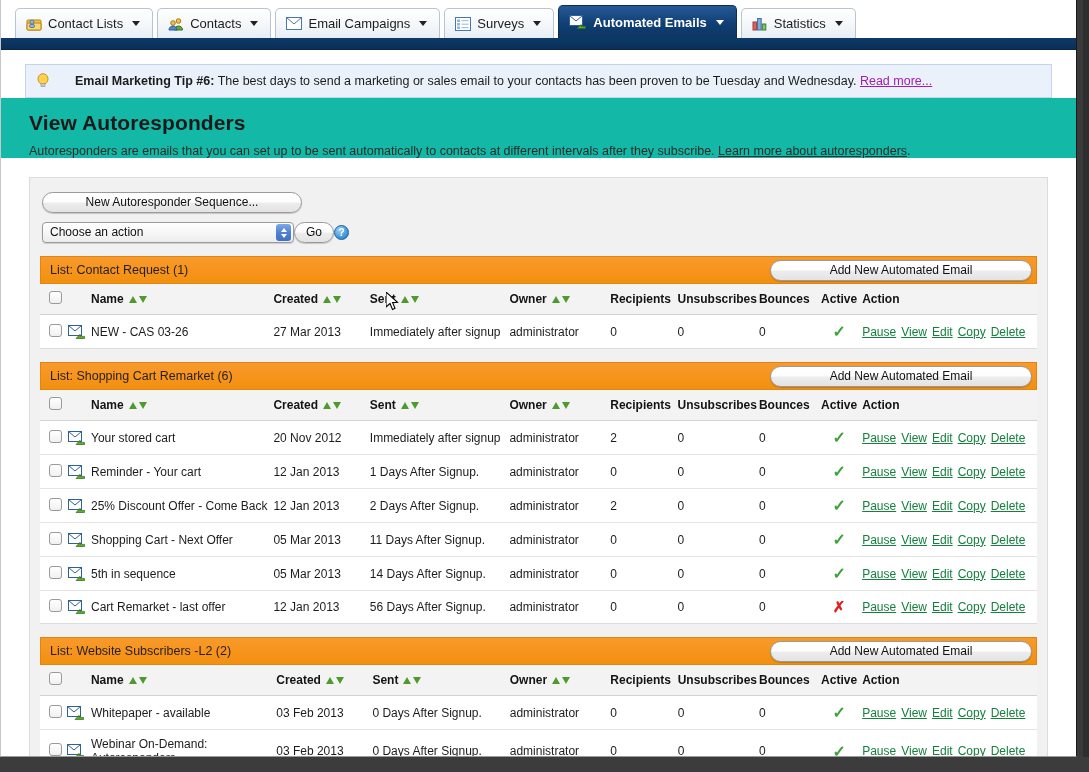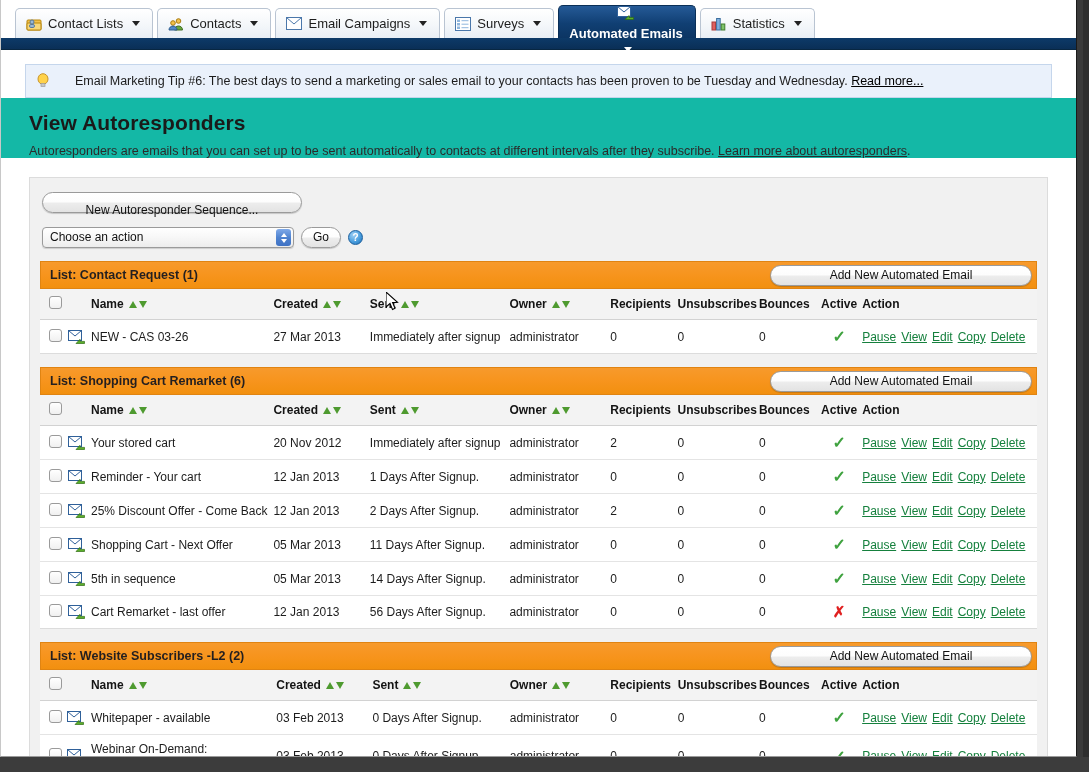--- a/index.html
+++ b/index.html
@@ -67,21 +67,20 @@
     white-space: nowrap;
     cursor: default;
   }
   .tab.active {
     background: linear-gradient(to bottom, #1b4e87 0%, #0d3straight 0%, #12406f 100%);
     background: linear-gradient(to bottom, #255a97 0%, #103f73 55%, #0c3563 100%);
     border-color: #0a2f57;
     color: #ffffff;
     height: 33px;
     font-weight: bold;
-    flex-direction: column;
   }
   .caret {
     width: 0; height: 0;
     border-left: 4px solid transparent;
     border-right: 4px solid transparent;
     border-top: 5px solid #222;
     margin-left: 3px;
   }
   .tab.active .caret { border-top-color: #ffffff; }
   .navband {
@@ -96,22 +95,22 @@
   
   .tipwrap { padding: 14px 24px 0 24px; background:#fff; }
   .tip {
     display: flex; align-items: center; gap: 7px;
     background: #eaf1fb;
     border: 1px solid #c5d6ec;
     padding: 8px 10px;
     font-size: 12.5px;
     color: #1c1c1c;
   }
-  .tip b { font-weight: normal; padding-left: 18px; }
-  .tip a { color: #000000; text-decoration: underline; }
+  .tip b { font-weight: bold; padding-left: 18px; }
+  .tip a { color: #a21caf; text-decoration: underline; }
 
   
   .heading {
     padding: 13px 24px 0 28px;
     background: #14b8a6;
   }
   .heading h1 {
     font-size: 21px;
     font-weight: bold;
     color: #1a1a1a;
@@ -141,27 +140,26 @@
     border: 1px solid #9a9a9a;
     border-radius: 11px;
     background: linear-gradient(to bottom, #ffffff 0%, #fdfdfd 48%, #ededed 52%, #e3e3e3 100%);
     font-size: 12px;
     color: #111;
     text-align: center;
     box-shadow: 0 1px 1px rgba(0,0,0,.18);
     cursor: pointer;
     white-space: nowrap;
   }
-  .btn-wide { width: 260px; padding: 8px; }
+  .btn-wide { width: 260px; padding: 0; }
 
   .actionrow {
     margin-top: 9px;
     display: flex;
     align-items: center;
-    gap: 7px;
   }
   .select {
     position: relative;
     width: 252px; height: 21px;
     border: 1px solid #9a9a9a;
     border-radius: 4px;
     background: linear-gradient(to bottom, #ffffff 0%, #f7f7f7 50%, #ececec 100%);
     box-shadow: 0 1px 1px rgba(0,0,0,.15);
     font-size: 12px;
     line-height: 19px;
@@ -197,21 +195,21 @@
   
   .listhdr {
     margin-top: 13px;
     height: 28px;
     background: linear-gradient(to bottom, #f79a2c 0%, #f7941d 50%, #f2900f 100%);
     border: 1px solid #e08412;
     display: flex; align-items: center; justify-content: space-between;
     padding: 0 4px 0 9px;
   }
   .listhdr .title {
-    font-size: 12.5px; font-weight: bold; color: #231f20;
+    font-size: 12.5px; font-weight: normal; color: #231f20;
   }
   .listhdr .aqua-btn { width: 262px; }
 
   table.grid { width: 100%; border-collapse: collapse; background: #fff; }
   table.grid thead th {
     background: #f3f3f3;
     border-bottom: 1px solid #d2d2d2;
     font-size: 12px;
     font-weight: bold;
     color: #141414;

